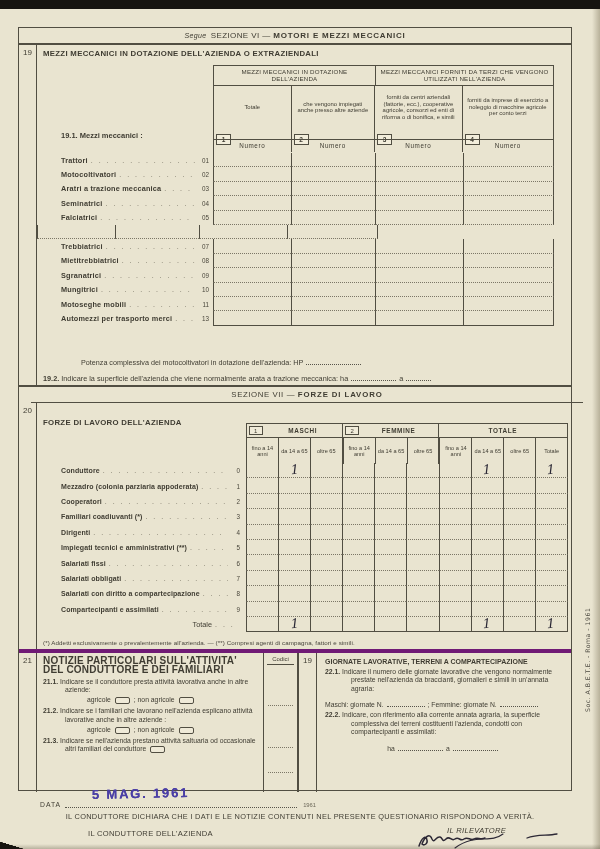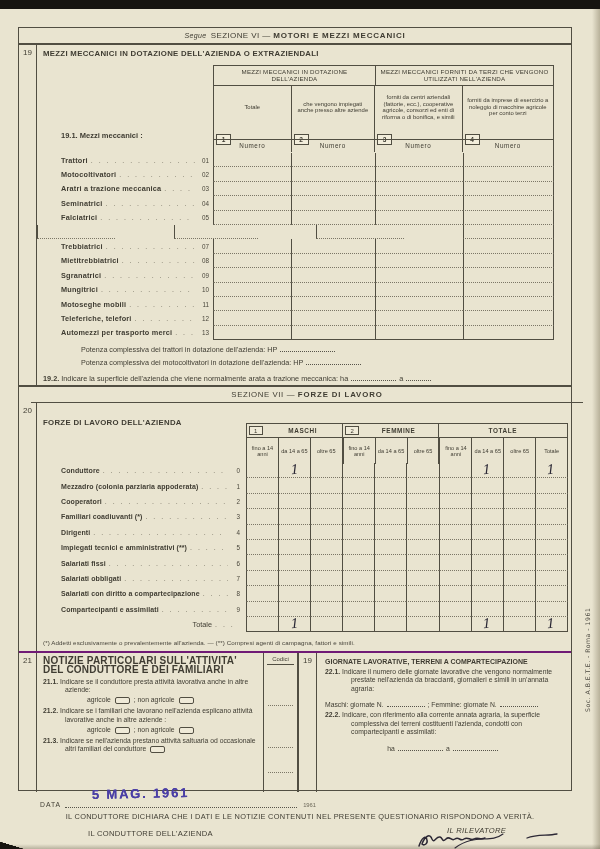--- a/index.html
+++ b/index.html
@@ -54,41 +54,41 @@
   .h19.w3{width:88px;}.h19.w4{width:91px;border-right:none;}
   .h19-text{flex:1;display:flex;align-items:center;justify-content:center;text-align:center;
         font-size:5.9px;line-height:6.5px;padding:1px 3px;}
   .h19-box{height:11px;padding-left:2px;}
   .h19-box span{display:inline-block;width:15px;height:11px;border:1px solid #514e42;background:#f2eddb;
         font-size:6.5px;line-height:10px;text-align:center;font-weight:700;}
   .h19-numero{height:13px;border-top:1px solid #514e42;text-align:center;font-size:6.3px;
         line-height:12px;letter-spacing:.6px;}
 
   .t19-rows{position:absolute;left:18px;top:108px;width:517px;}
-  .r19{display:flex;height:14.4px;justify-content:space-between;}
+  .r19{display:flex;height:14.4px;}
   .r19-label{width:176px;display:flex;align-items:center;padding:0 4px 0 24px;}
   .r19 .lbl{font-size:7.3px;font-weight:700;letter-spacing:.2px;white-space:nowrap;}
   .r19 .code{font-size:6.3px;width:11px;text-align:right;color:#4a473c;}
   .r19-c{border-left:1px solid #514e42;border-bottom:1px dotted #7b7666;}
   .r19-c.c1{width:78px;}.r19-c.c2{width:84px;}
   .r19-c.c3{width:88px;border-left:1.5px solid #514e42;}
   .r19-c.c4{width:91px;border-right:1px solid #514e42;}
   .t19-rows .r19:last-child .r19-c{border-bottom:1px solid #514e42;}
 
   .power{position:absolute;left:62px;font-size:7.2px;}
   .p1{top:300px;}.p2{top:313px;}
   .q192{position:absolute;left:24px;top:329px;font-size:7.3px;}
 
   
   .sezvii{position:absolute;left:12px;top:359px;width:100%;height:16px;border-bottom:1.5px solid #514e42;
         text-align:center;font-size:7.8px;line-height:15px;letter-spacing:.6px;}
   .sezvii b{letter-spacing:.9px;}
 
   
-  .sec20{position:absolute;left:0;top:375px;width:100%;height:250px;border-bottom:2px solid #701a75;}
+  .sec20{position:absolute;left:0;top:375px;width:100%;height:250px;border-bottom:4px solid #701a75;}
   .s20-title{position:absolute;left:24px;top:15px;font-size:7.8px;font-weight:700;letter-spacing:.3px;}
   .t20-head{position:absolute;left:227px;top:20px;width:322px;height:40px;
         border:1px solid #514e42;border-bottom:none;}
   .t20-groups{display:flex;height:14px;border-bottom:1px solid #514e42;}
   .g20{display:flex;align-items:center;border-right:1px solid #514e42;
         font-size:6.4px;font-weight:700;letter-spacing:.6px;}
   .g20 .glabel{flex:1;text-align:center;}
   .g20.gm{width:97px;}.g20.gf{width:96px;}.g20.gt{width:129px;border-right:none;}
   .gbox{width:14px;height:9px;border:1px solid #514e42;margin-left:2px;font-size:6px;line-height:8px;
         text-align:center;font-weight:400;background:#f0ebd9;flex:none;}
@@ -319,48 +319,34 @@
               <span class="lbl">Motoseghe mobili</span>
               <span class="dots"></span>
               <span class="code">11</span>
             </div>
             <div class="r19-c c1"></div>
             <div class="r19-c c2"></div>
             <div class="r19-c c3"></div>
             <div class="r19-c c4"></div>
           </div>
 
-          <div class="r19">
-            <div class="r19-label">
-              <span class="lbl">Teleferiche, telefori</span>
-              <span class="dots"></span>
-              <span class="code">12</span>
-            </div>
-            <div class="r19-c c1"></div>
-            <div class="r19-c c2"></div>
-            <div class="r19-c c3"></div>
-            <div class="r19-c c4"></div>
-          </div>
 
           <div class="r19">
             <div class="r19-label">
               <span class="lbl">Automezzi per trasporto merci</span>
               <span class="dots"></span>
               <span class="code">13</span>
             </div>
             <div class="r19-c c1"></div>
             <div class="r19-c c2"></div>
             <div class="r19-c c3"></div>
             <div class="r19-c c4"></div>
           </div>
         </div>
 
-      <div class="power p1">
-        <span>Potenza complessiva dei trattori in dotazione dell'azienda: HP</span><span class="blank w55"></span>
-      </div>
       <div class="power p2">
         <span>Potenza complessiva dei motocoltivatori in dotazione dell'azienda: HP</span><span class="blank w55"></span>
       </div>
       <div class="q192">
         <span class="qnum">19.2.</span>
         <span>Indicare la superficie dell'azienda che viene normalmente arata a trazione meccanica: ha</span><span class="blank w45"></span><span>a</span><span class="blank w25"></span>
       </div>
     </div>
 
     <div class="sezvii">

